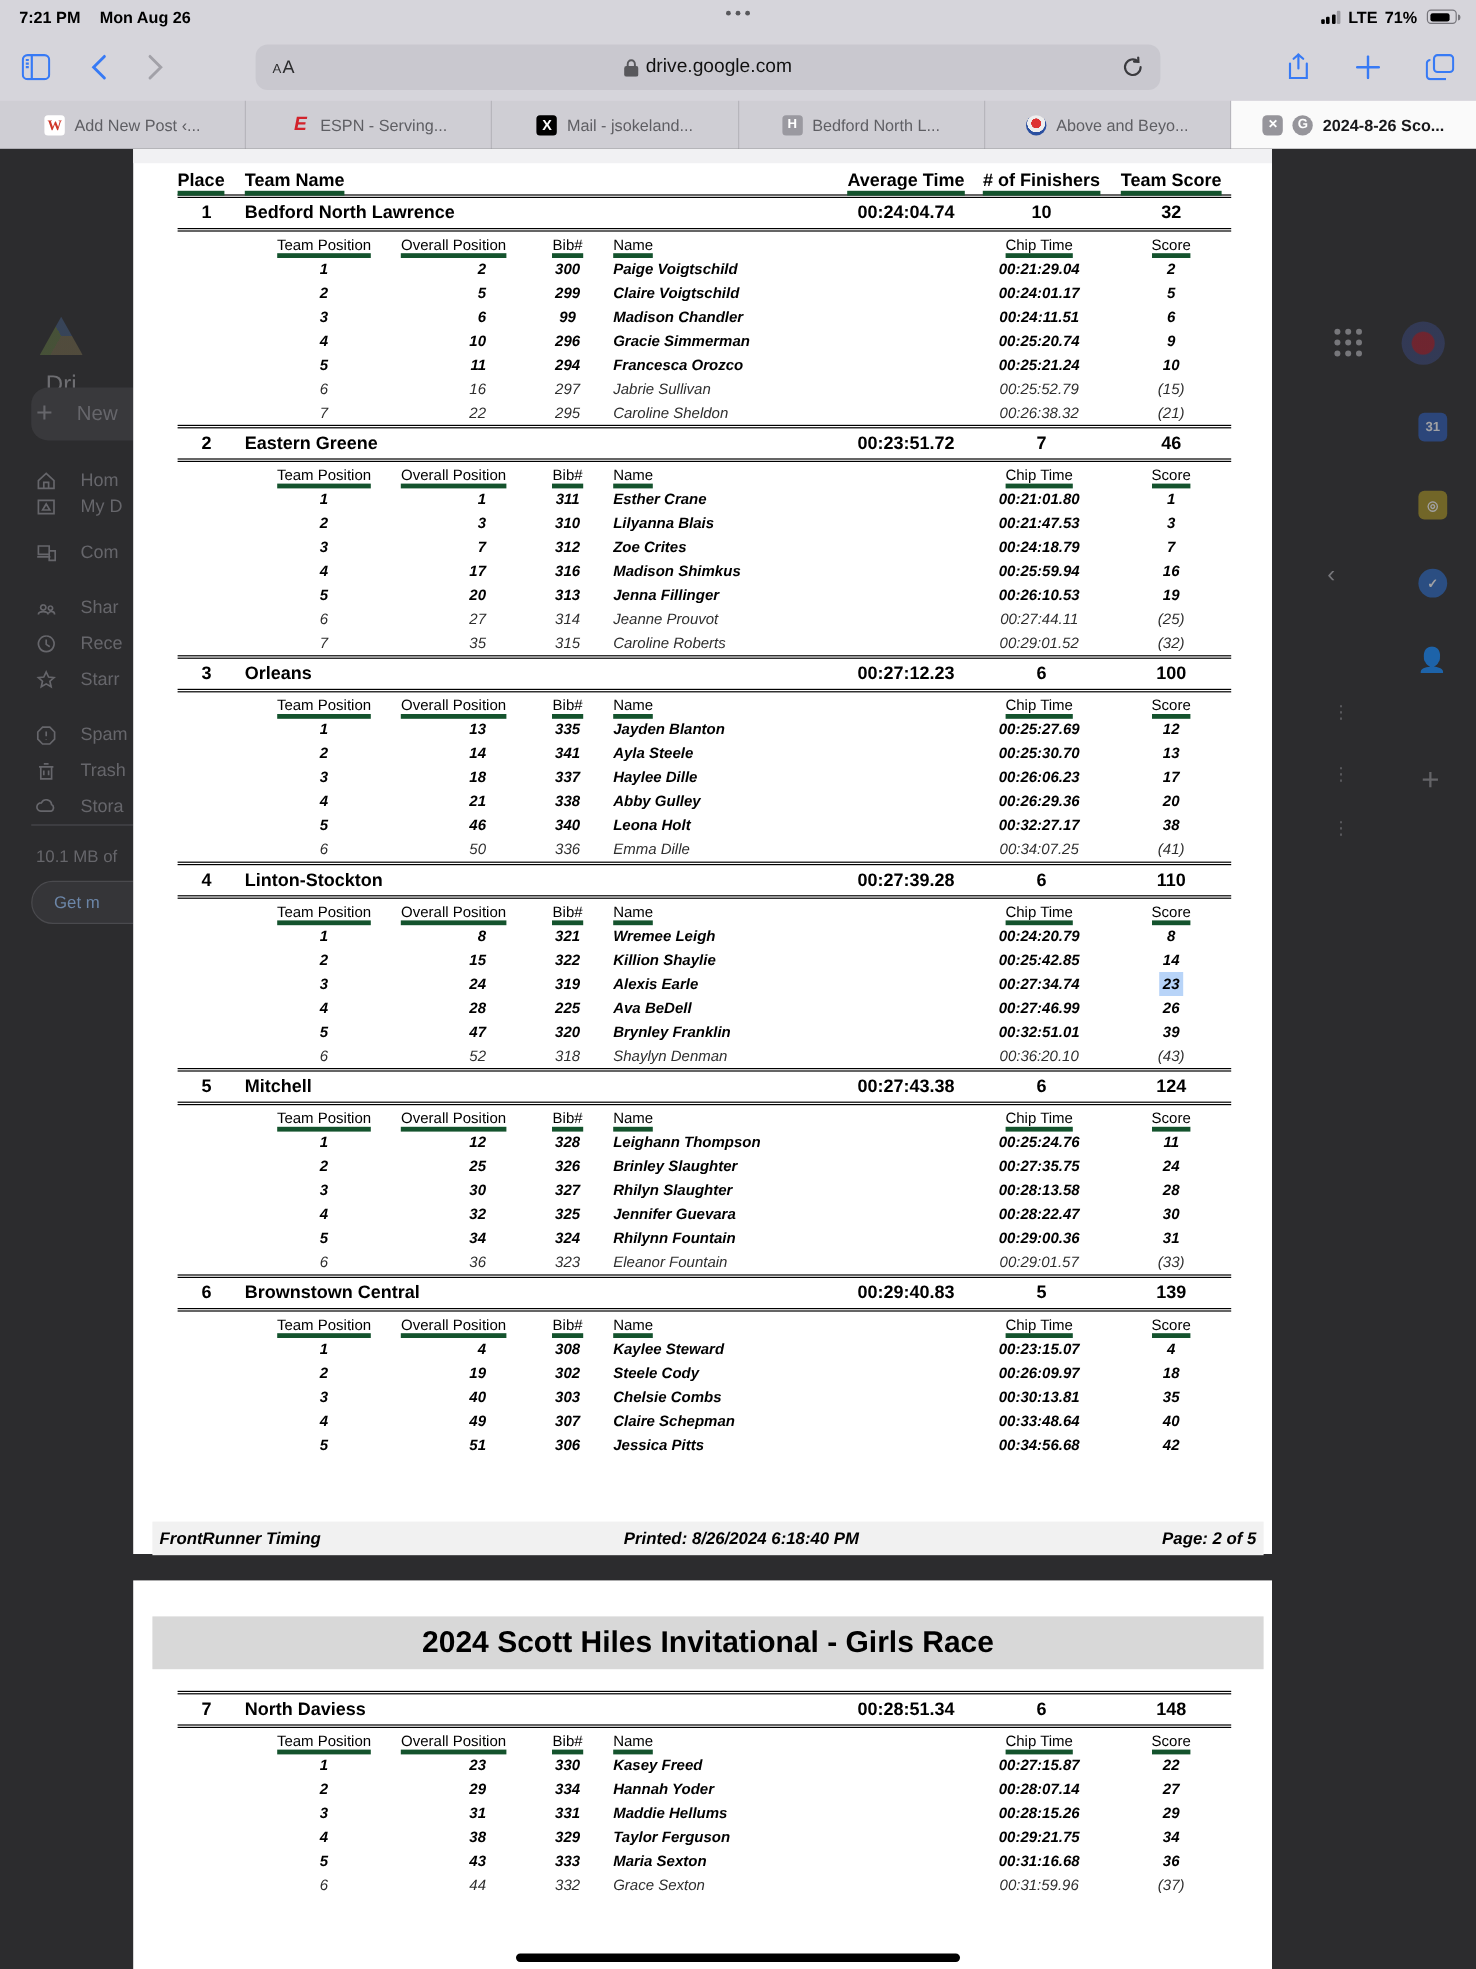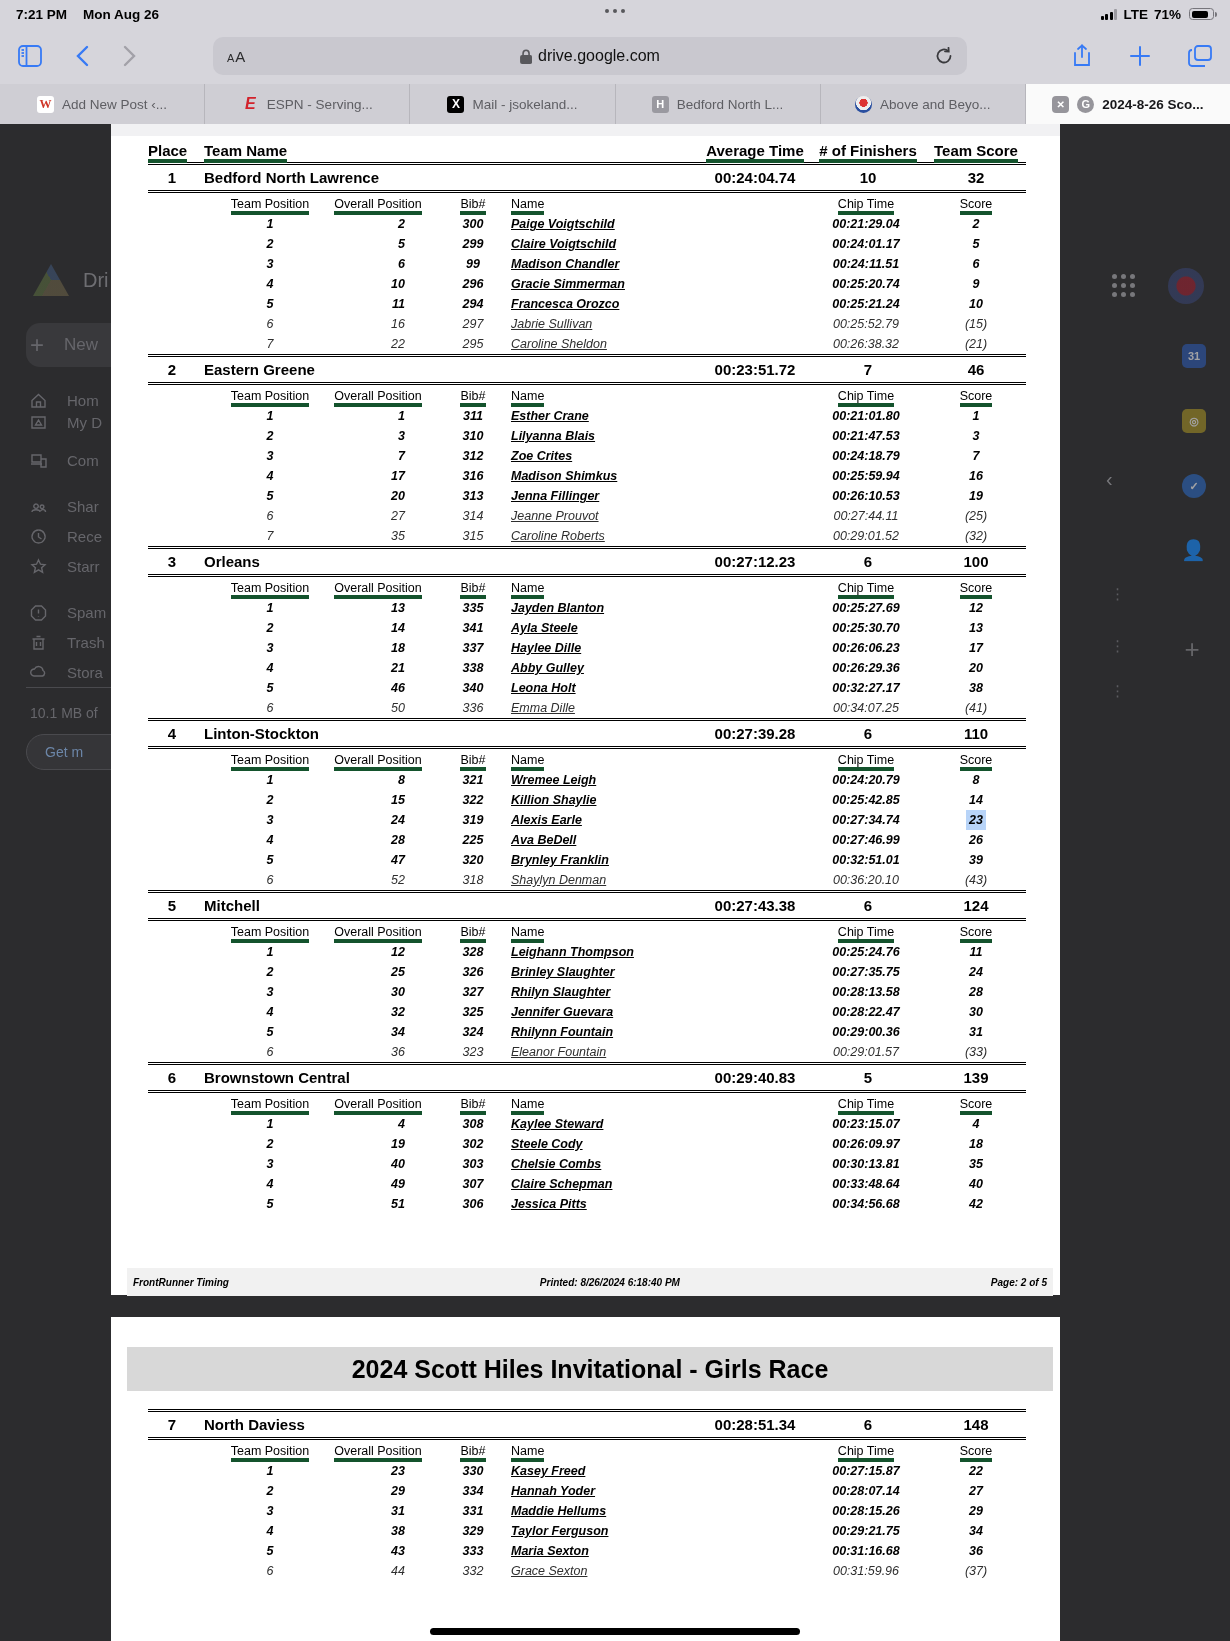--- a/index.html
+++ b/index.html
@@ -104,25 +104,25 @@
   .team-row .c-avg,.team-row .c-fin,.team-row .c-score{justify-self:center;}
   .team-block + .team-block{border-top:3px double #000;}
   .bordered-top{border-top:3px double #000;}
   .sub-grid{display:grid;grid-template-columns:79px 86px 130px 60px 1fr 120px 100px;}
   .sub-hdr{font-weight:400;font-size:12.5px;padding:4px 0 2px;}
   .sub-hdr span{justify-self:center;line-height:15px;}
   .sub-hdr .sh-name{justify-self:start;padding-left:8px;}
   .runner{font-size:12.5px;font-style:italic;font-weight:700;height:20px;line-height:20px;}
   .runner span{justify-self:center;}
   .runner .r-op{justify-self:end;padding-right:38px;}
-  .runner .r-name{justify-self:start;padding-left:8px;text-decoration:underline;}
+  .runner .r-name{justify-self:start;padding-left:8px;}
   .runner.muted{font-weight:400;color:#2e2e2e;}
   .hl{background:#b8d4f8;padding:0 3px;}
   .doc-footer{margin:54px 7px 0 16px;height:28px;background:#f1f1f1;display:flex;align-items:center;
-    font-size:10px;font-weight:700;font-style:italic;padding:0 6px;}
+    font-size:14px;font-weight:700;font-style:italic;padding:0 6px;}
   .doc-footer .f-c{flex:1;text-align:center;}
   .banner{margin:30px 7px 0 16px;height:44px;background:#d8d8d8;display:flex;align-items:center;
     justify-content:center;font-size:25px;font-weight:700;}
   .p2-table{margin-top:18px;}
   .home-indicator{position:absolute;left:50%;transform:translateX(-50%);bottom:6px;width:370px;height:7px;
     border-radius:4px;background:#000;z-index:30;}
 </style>
 </head>
 <body>
 
@@ -245,21 +245,21 @@
   <div class="tab active">
     <span class="chip sq">✕</span>
         <span class="chip rd">G</span>
     <span class="tab-label">2024-8-26 Sco...</span>
   </div>
 </div>
 
   <div class="content">
 
     <div class="drv-side">
-      <div class="drv-row" style="top:140px;left:33px;gap:14px;">
+      <div class="drv-row" style="top:140px;left:33px;gap:14px;flex-direction:column;">
         <span class="drv-logo"></span>
         <span class="drv-logo-label">Dri</span>
       </div>
       <div class="new-pill"></div>
       <div class="drv-row" style="top:207px;font-size:17px;">
         <span style="font-size:24px;font-weight:300;">+</span>
         <span>New</span>
       </div>
       <div id="drv-items">
   <div class="drv-row" style="top: 268px;">

